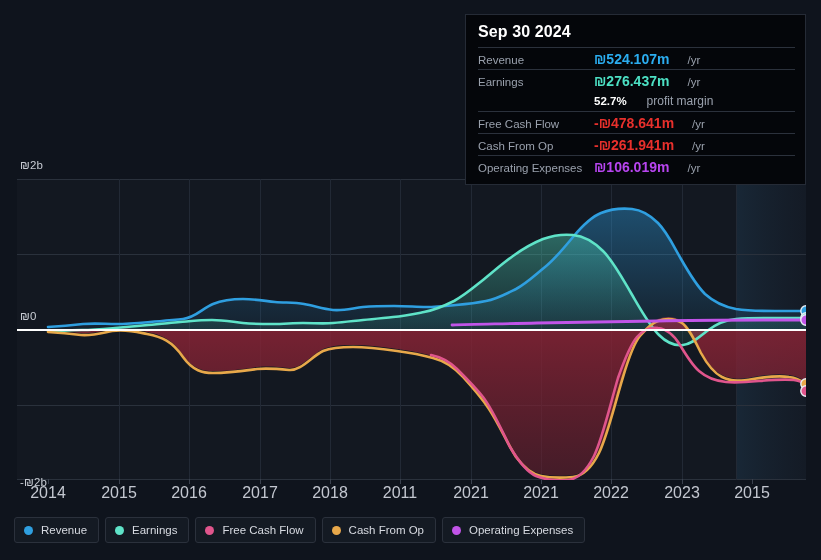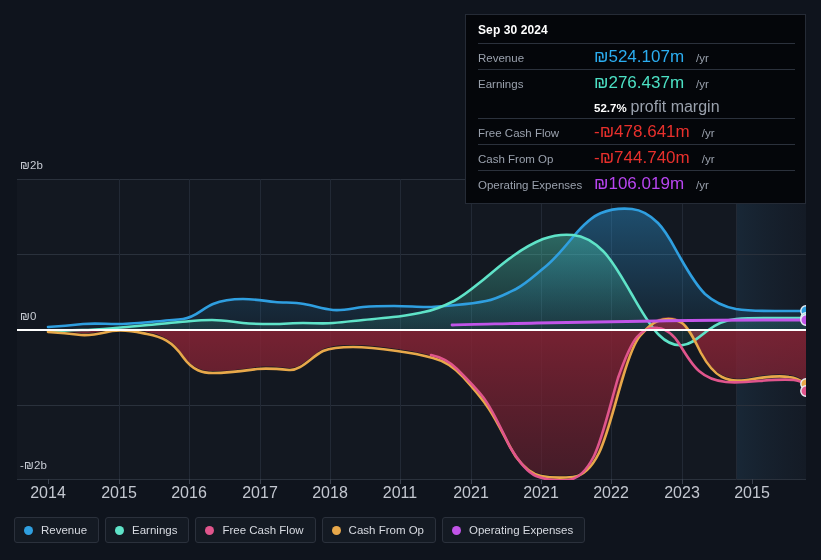--- a/index.html
+++ b/index.html
@@ -40,21 +40,21 @@
   .y-label {
     position: absolute;
     left: 20px;
     font-size: 11.5px;
     color: #c8ccd4;
     letter-spacing: 0.2px;
     white-space: nowrap;
   }
   #y-label-top    { top: 159px; }
   #y-label-zero   { top: 310px; }
-  #y-label-bottom { top: 459px; }
+  #y-label-bottom { top: 476px; }
 
   
   #x-axis {
     position: absolute;
     left: 17px;
     top: 484px;
     width: 789px;
     height: 18px;
   }
   .x-label {
@@ -80,53 +80,53 @@
     top: 14px;
     width: 341px;
     background: #04060a;
     border: 1px solid #252b36;
     box-sizing: border-box;
     padding: 8px 10px 7px 12px;
     font-size: 11.5px;
   }
   #tooltip-date {
     font-weight: bold;
-    font-size: 12px;
+    font-size: 16px;
     color: #ffffff;
     padding-bottom: 6px;
     letter-spacing: 0.1px;
   }
   .tt-row {
     display: flex;
     align-items: baseline;
     border-top: 1px solid #2b313c;
     padding: 2.5px 0 2.5px 0;
     min-height: 15px;
   }
   .tt-row.no-rule { border-top: none; }
   .tt-key {
     width: 116px;
     flex: 0 0 116px;
     color: #9aa1ad;
     font-size: 11.5px;
     white-space: nowrap;
   }
   .tt-val {
-    font-weight: normal;
-    font-size: 17px;
+    font-weight: bold;
+    font-size: 14px;
     white-space: nowrap;
   }
   .tt-unit {
     color: #9aa1ad;
     font-weight: normal;
-    margin-left: 12px;
+    margin-left: 18px;
     font-size: 11.5px;
   }
   .tt-sub-strong { color: #ffffff; font-weight: bold; font-size: 11.5px; }
-  .tt-sub-label  { color: #9aa1ad; margin-left: 4px; font-size: 16px; }
+  .tt-sub-label  { color: #9aa1ad; margin-left: 20px; font-size: 12px; }
 
   
   #legend {
     position: absolute;
     left: 14px;
     top: 517px;
     display: flex;
     gap: 6px;
   }
   .legend-item {
@@ -452,21 +452,21 @@
     </div>
 
     <div class="tt-row">
       <span class="tt-key">Free Cash Flow</span>
       <span class="tt-val" style="color:#e8302c">-₪478.641m</span>
       <span class="tt-unit">/yr</span>
     </div>
 
     <div class="tt-row">
       <span class="tt-key">Cash From Op</span>
-      <span class="tt-val" style="color:#e8302c">-₪744.740m</span>
+      <span class="tt-val" style="color:#e8302c">-₪261.941m</span>
       <span class="tt-unit">/yr</span>
     </div>
 
     <div class="tt-row">
       <span class="tt-key">Operating Expenses</span>
       <span class="tt-val" style="color:#b845f0">₪106.019m</span>
       <span class="tt-unit">/yr</span>
     </div>
   </div>
 

